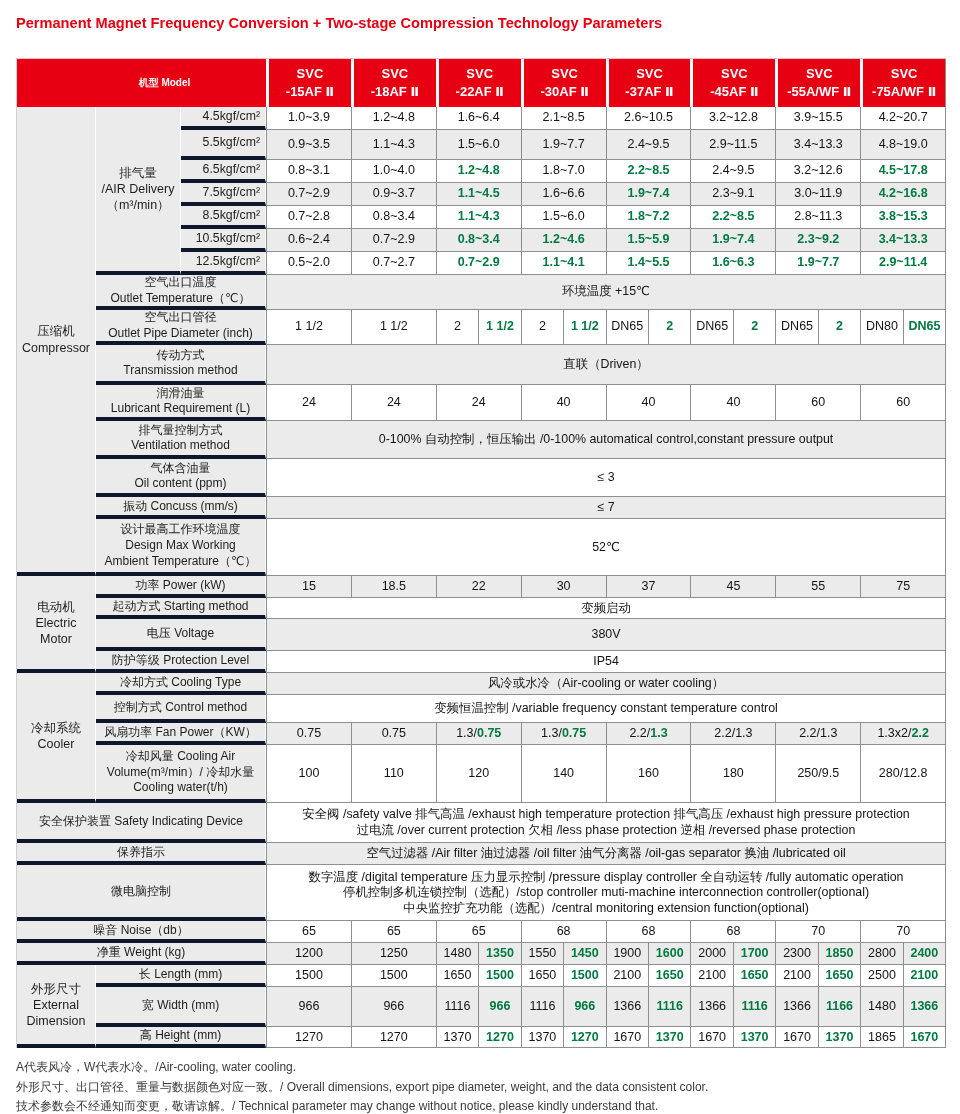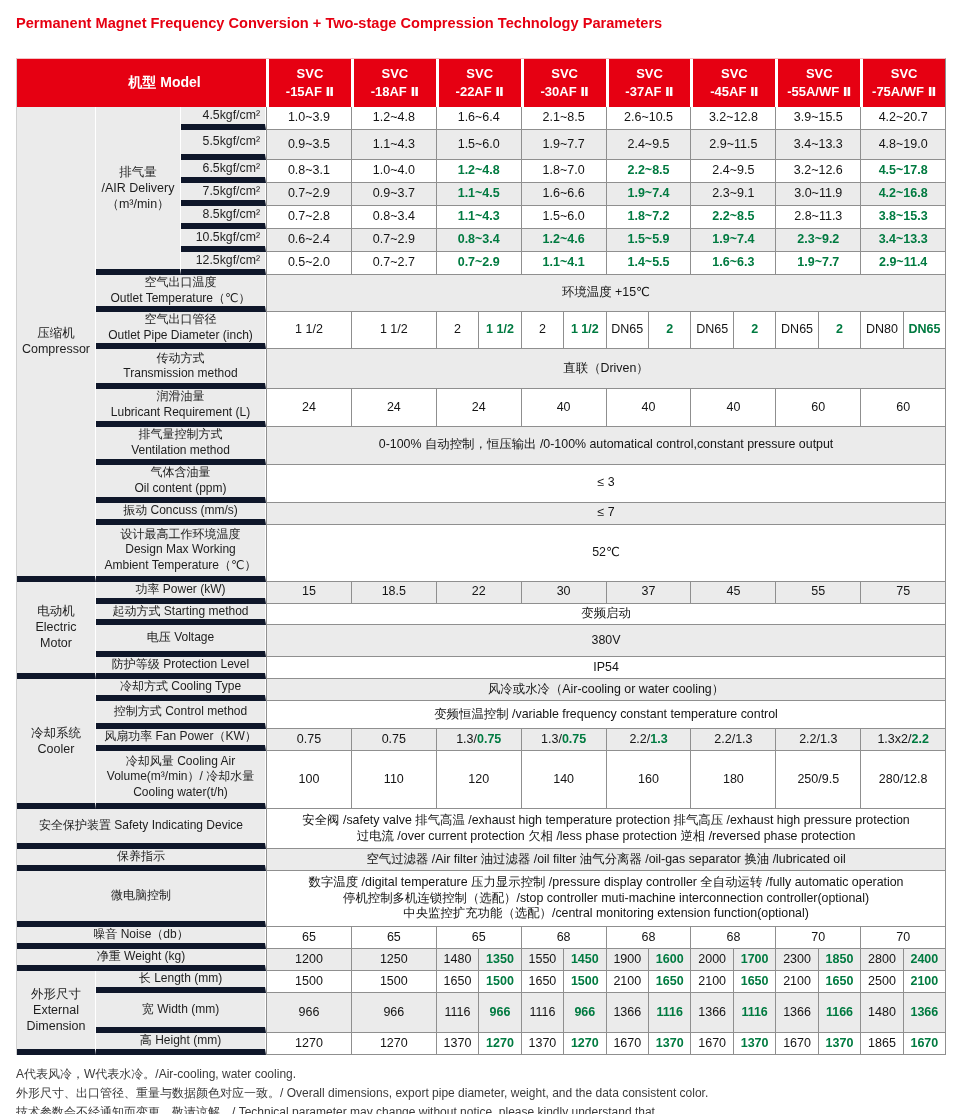--- a/index.html
+++ b/index.html
@@ -10,24 +10,24 @@
   .page { padding:8px 16px 0 16px; }
   .title { margin:2px 0 0 0; font-size:29px; line-height:1.15; color:var(--red);
            font-weight:bold; letter-spacing:0.5px; }
   .title-suffix { font-size:21px; margin-left:3px; font-weight:bold; }
   .subtitle { margin:7px 0 0 0; font-size:14.6px; color:var(--red); font-weight:bold; }
   table.spec { border-spacing:0; border-collapse:separate; table-layout:fixed;
                width:928px; margin-top:27px; border-left:1px solid #d0d0d0;
                border-right:1px solid var(--border); border-top:1px solid #f3c2c6; }
   th,td { padding:0 2px; vertical-align:middle; text-align:center; overflow:hidden; }
   thead th { background:var(--red); color:#fff; font-weight:bold; }
-  th.model-header { font-size:14px;padding-left:48px; }
+  th.model-header { font-size:10px;padding-left:48px; }
   th.model-cell { font-size:13px; line-height:1.35; white-space:pre-line;
                   border-left:3px solid #fff; }
-  td.lbl { background:var(--stripe); border-right:1px solid #fff; border-bottom:6px solid #0f172a;
+  td.lbl { background:var(--stripe); border-right:1px solid #fff; border-bottom:4px solid #0f172a;
            font-size:12px; color:#1d1d1d; line-height:1.3; white-space:pre-line; }
   td.grp { font-size:12.5px; }
   td.sub { font-size:12.5px; }
   td.pr  { text-align:right; padding-right:5px; font-size:12.3px; }
   td.data { border-left:1px solid var(--border); border-bottom:1px solid var(--border);
             font-size:12.5px; color:#141414; line-height:1.25; }
   td.sv { white-space:pre-line; font-size:12.4px; }
   .bw { background:#fff; }
   .bs { background:var(--stripe); }
   td.green, span.green { color:var(--green); font-weight:bold; }

